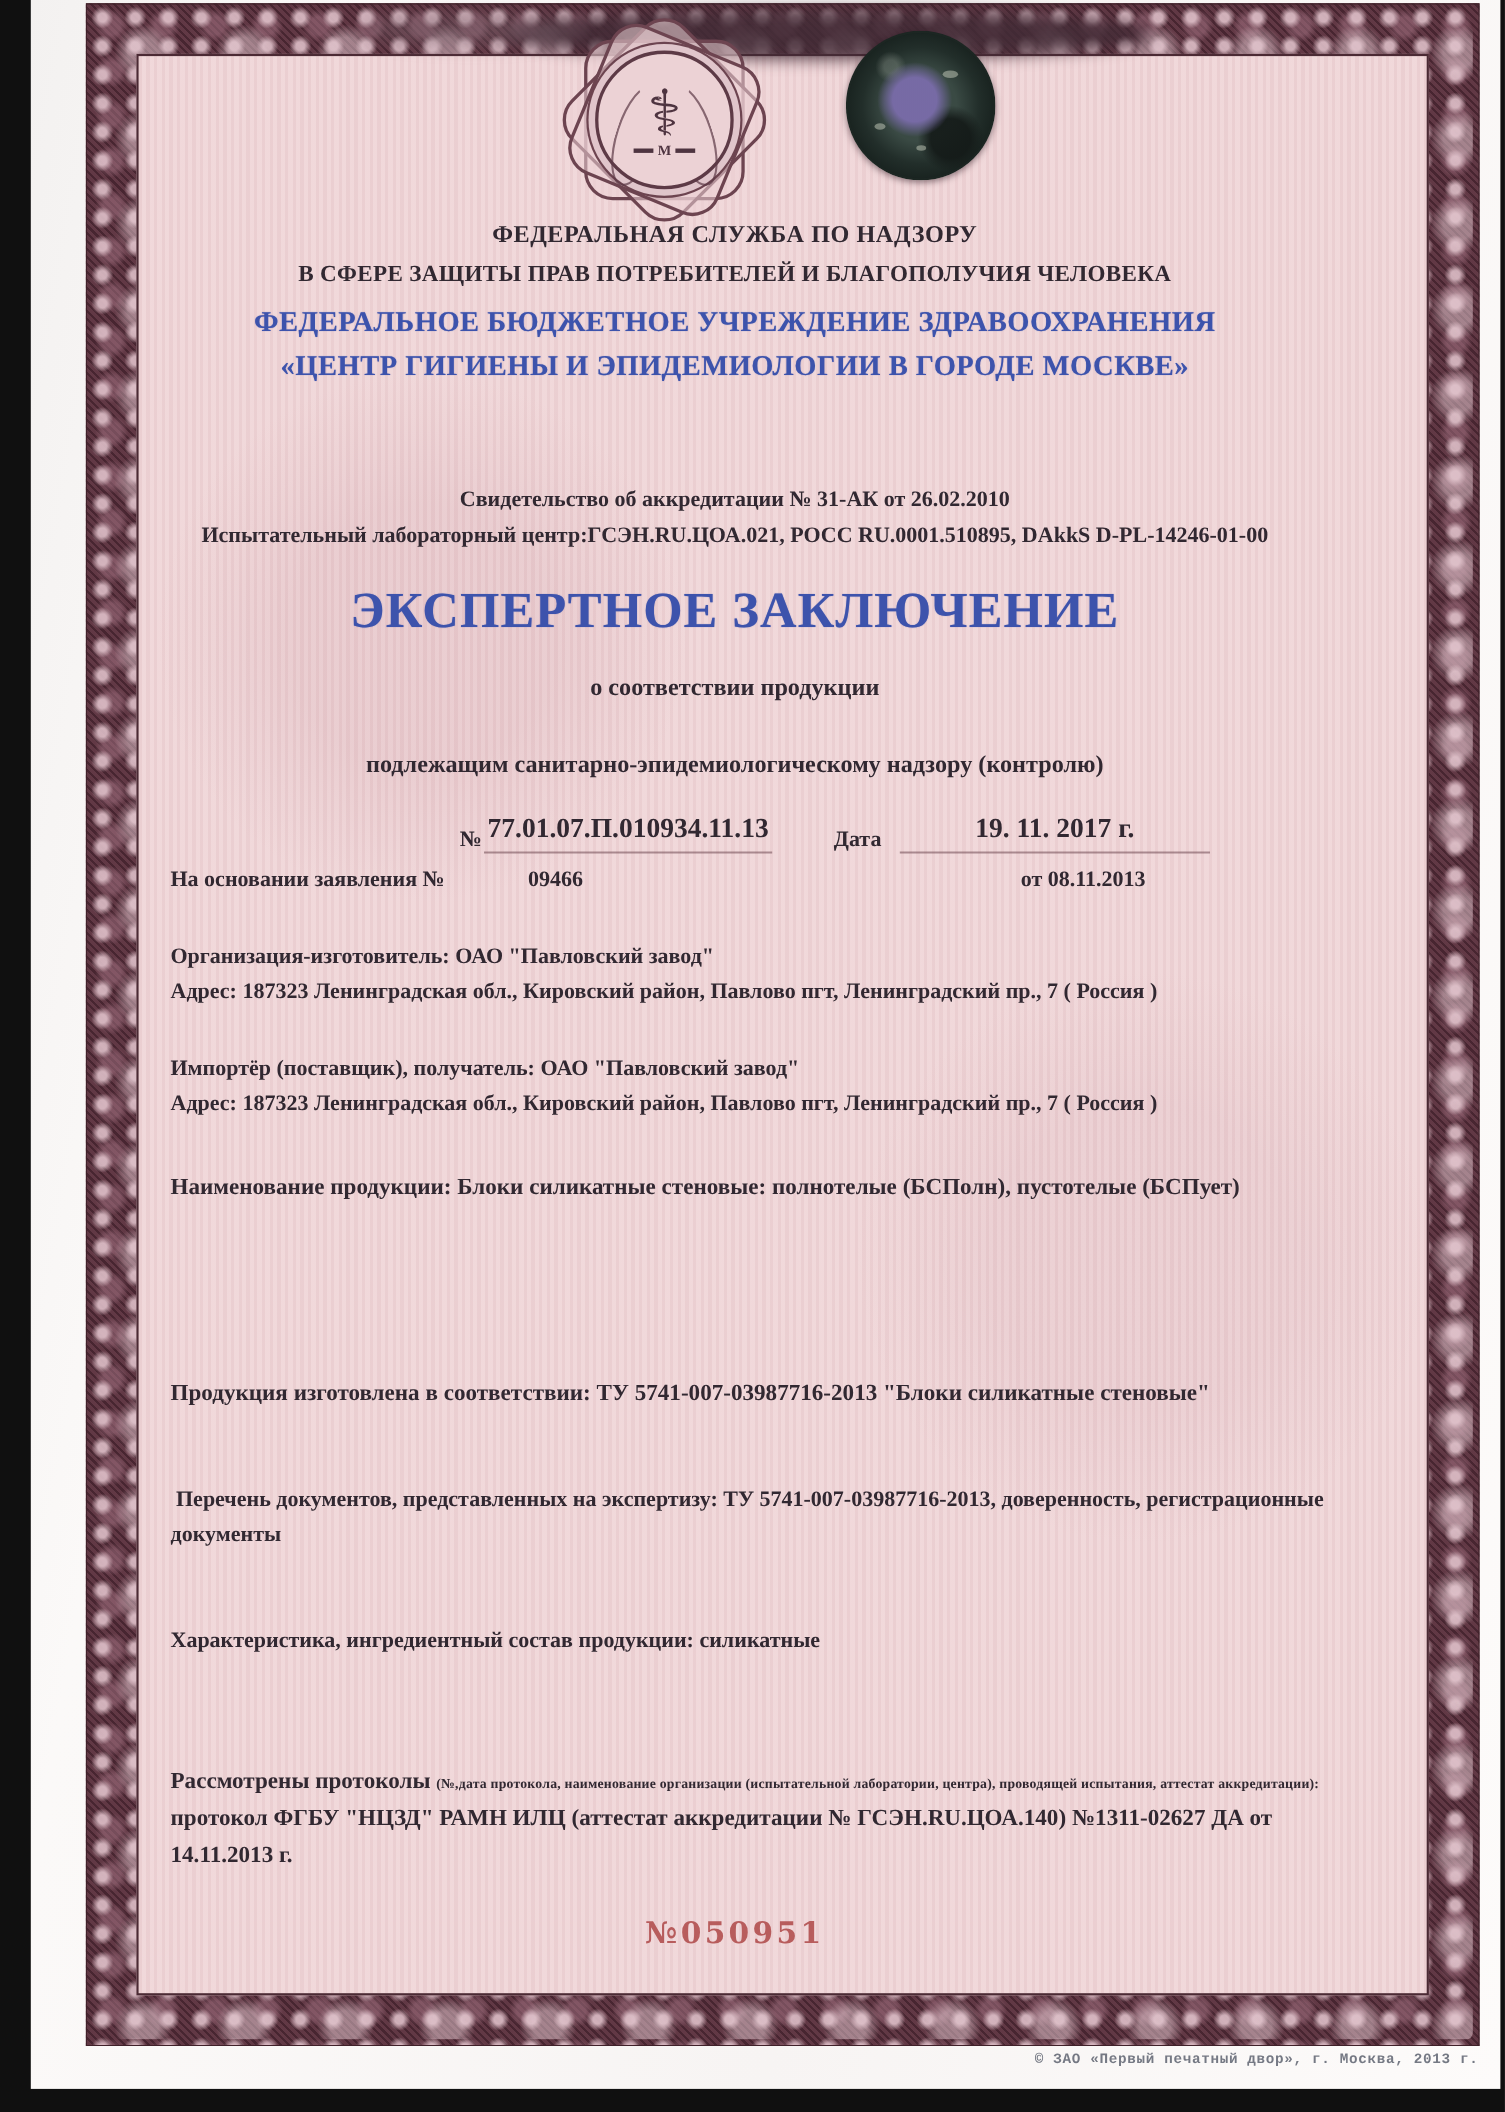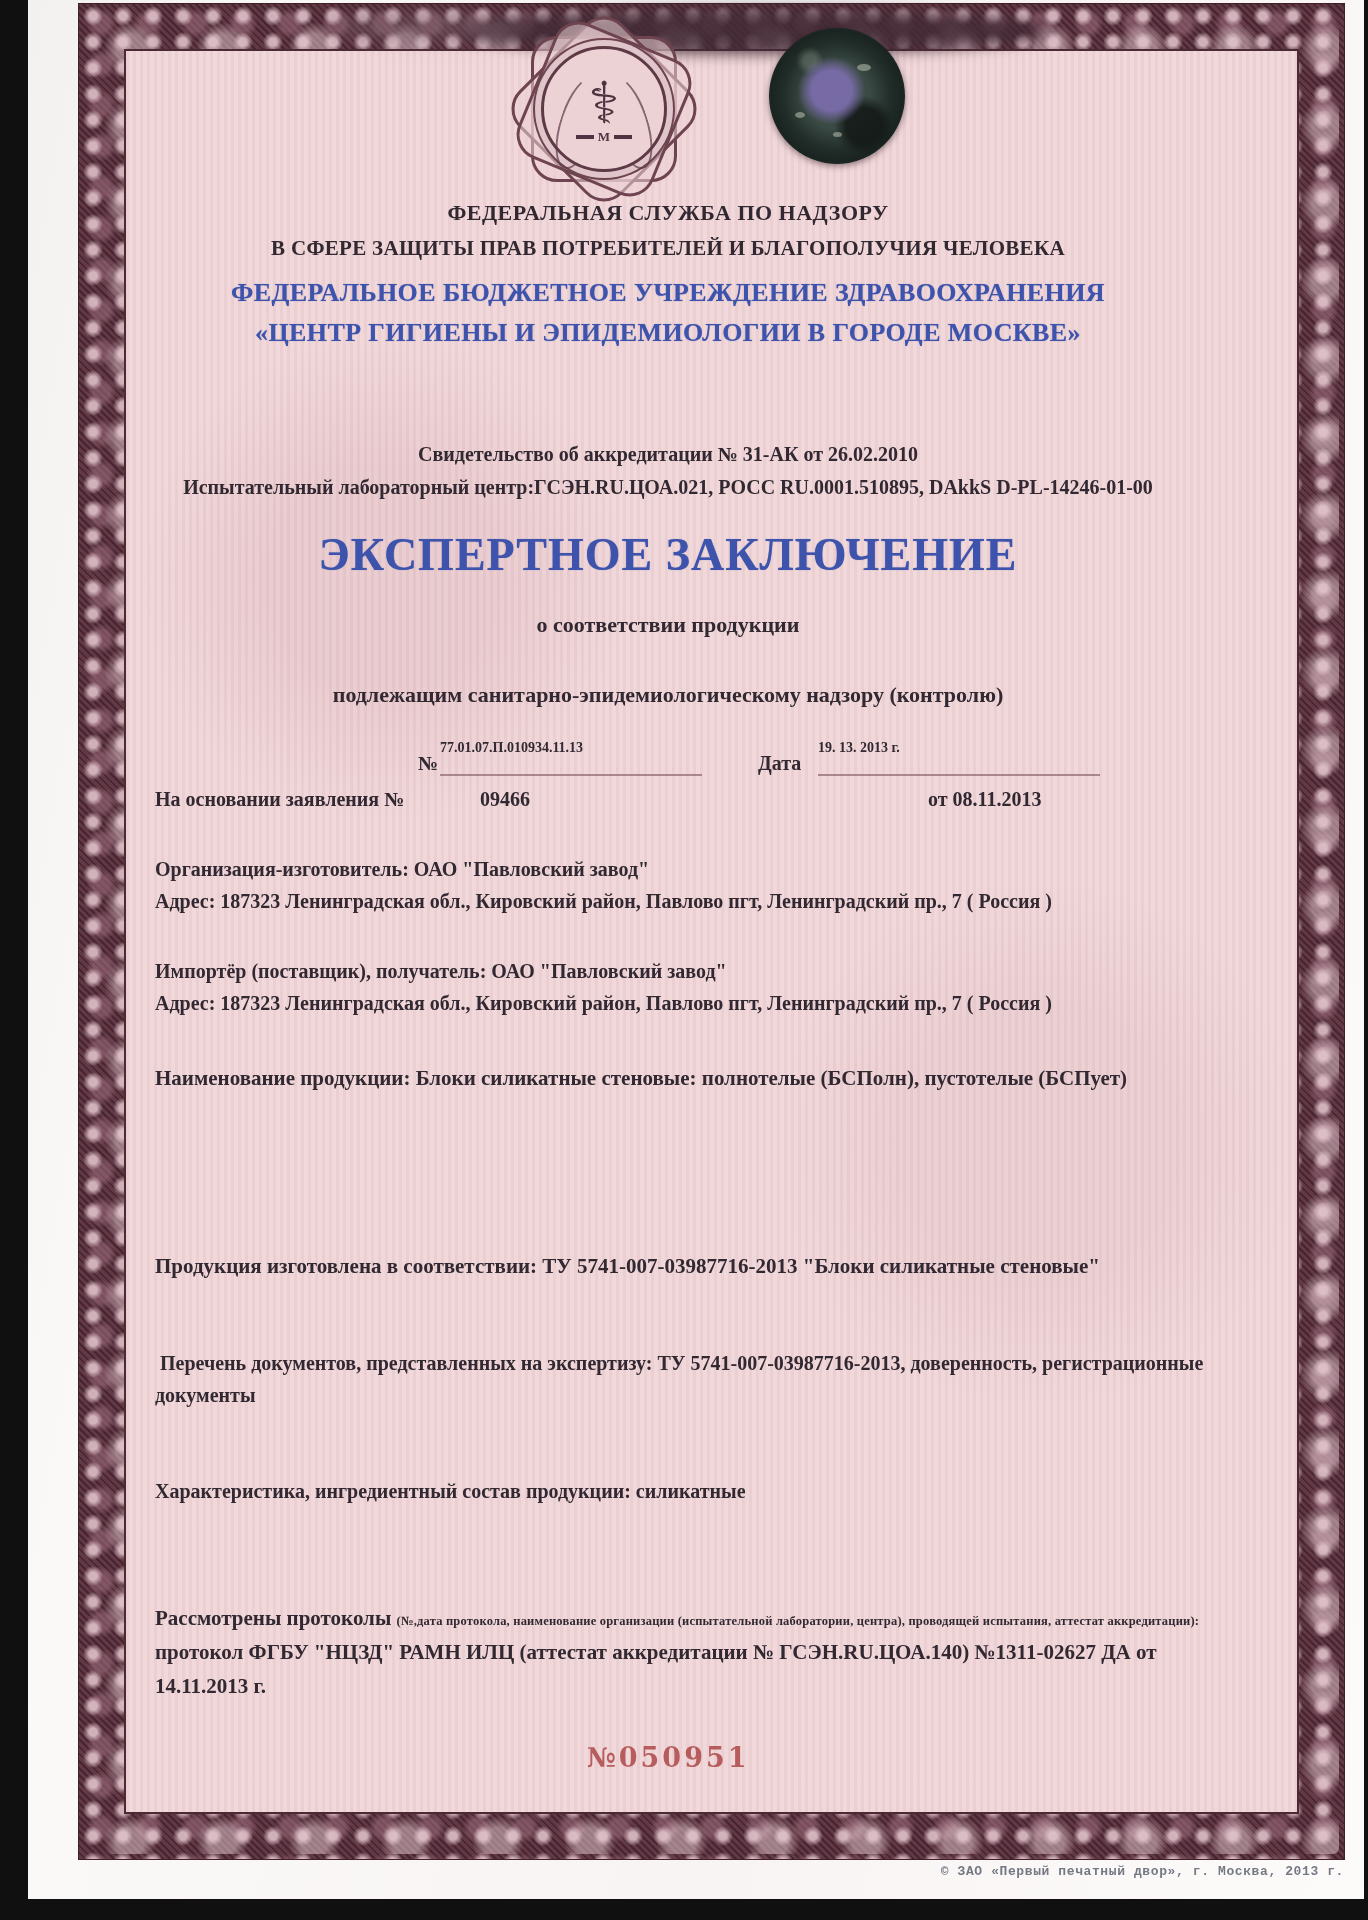--- a/index.html
+++ b/index.html
@@ -64,22 +64,22 @@
   .b{font-weight:bold;}
   .blue{color:#3d53ac;}
   .h1{font-size:22px;letter-spacing:.5px;}
   .h2{font-size:21px;letter-spacing:.3px;}
   .org{font-size:26px;letter-spacing:.4px;text-shadow:0 0 1px rgba(61,83,172,.55);}
   .addr{font-size:20px;}
   .titleMain{font-size:46px;letter-spacing:1px;text-shadow:0 0 1px rgba(61,83,172,.6);}
   .sub{font-size:22px;}
   .body20{font-size:20px;}
   .body21{font-size:21px;}
-  .fieldline{position:absolute;border-bottom:2px solid rgba(112,72,82,0.55);
-    font-weight:bold;font-size:14px;color:#312831;}
+  .fieldline{position:absolute;border-bottom:2px solid rgba(112,72,82,0.55);text-align:center;
+    font-weight:bold;font-size:25px;color:#312831;}
   .small-ital{font-size:12.5px;font-weight:bold;letter-spacing:.2px;}
   .serial{font-size:27px;font-weight:bold;color:#b25050;letter-spacing:3px;text-align:center;
     font-family:"DejaVu Serif", serif;opacity:.9;}
   .footer{position:absolute;font-family:Liberation Mono, monospace;font-size:13px;
     color:#5e6370;letter-spacing:.6px;font-weight:bold;opacity:.85;}
 </style>
 </head>
 <body>
 
 <div class="stage">
@@ -122,21 +122,21 @@
     <div class="t center b addr" style="top:443px;">Свидетельство об аккредитации № 31-АК от 26.02.2010</div>
     <div class="t center b addr" style="top:476px;">Испытательный лабораторный центр:ГСЭН.RU.ЦОА.021, РОСС RU.0001.510895, DAkkS D-PL-14246-01-00</div>
 
     <div class="t center b titleMain blue" style="top:528px;">ЭКСПЕРТНОЕ ЗАКЛЮЧЕНИЕ</div>
     <div class="t center b sub" style="top:612px;">о  соответствии продукции</div>
     <div class="t center b sub" style="top:682px;">подлежащим санитарно-эпидемиологическому надзору (контролю)</div>
 
     <div class="t b body20" style="left:390px;top:752px;">№</div>
     <div class="fieldline" style="left:412px;top:740px;width:262px;height:34px;">77.01.07.П.010934.11.13</div>
     <div class="t b body20" style="left:730px;top:752px;">Дата</div>
-    <div class="fieldline" style="left:790px;top:740px;width:282px;height:34px;">19. 13. 2013 г.</div>
+    <div class="fieldline" style="left:790px;top:740px;width:282px;height:34px;">19. 11. 2017 г.</div>
 
     <div class="t b body20" style="left:127px;top:788px;">На основании заявления №</div>
     <div class="t b body20" style="left:452px;top:788px;">09466</div>
     <div class="t b body20" style="left:900px;top:788px;">от  08.11.2013</div>
 
     <div class="t b body20" style="left:127px;top:858px;">Организация-изготовитель: ОАО "Павловский завод"</div>
     <div class="t b body20" style="left:127px;top:890px;">Адрес: 187323 Ленинградская обл., Кировский район, Павлово пгт, Ленинградский пр., 7 ( Россия )</div>
 
     <div class="t b body20" style="left:127px;top:960px;">Импортёр (поставщик), получатель: ОАО "Павловский завод"</div>
     <div class="t b body20" style="left:127px;top:992px;">Адрес: 187323 Ленинградская обл., Кировский район, Павлово пгт, Ленинградский пр., 7 ( Россия )</div>

